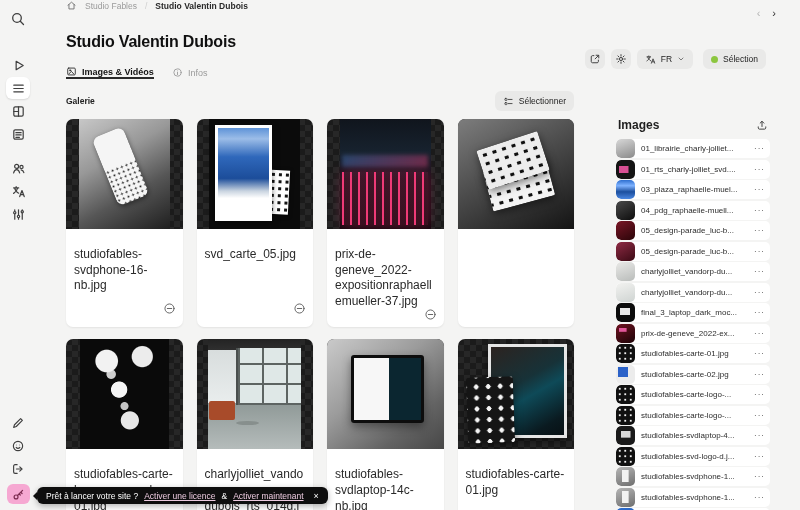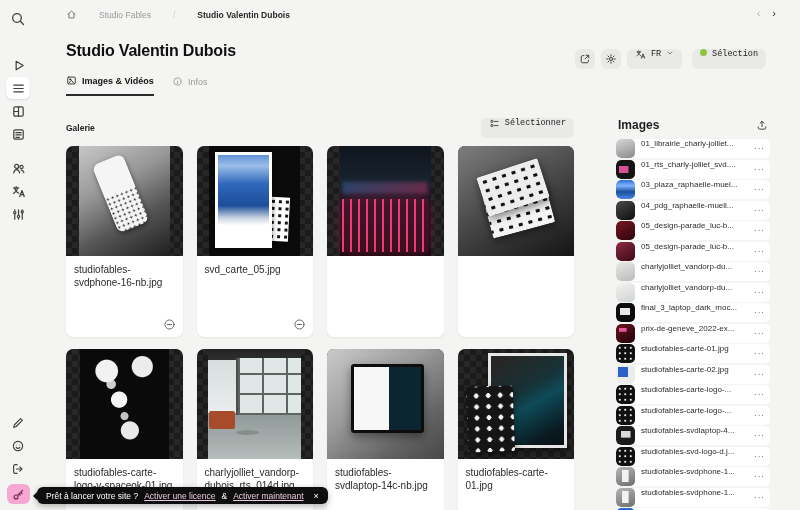--- a/index.html
+++ b/index.html
@@ -19,42 +19,42 @@
   .sb-search{margin-top:8px}
   .sb-group{display:flex;flex-direction:column;align-items:center;gap:1px}
   .g1{margin-top:24px}
   .g2{margin-top:12px}
   .sb-bottom{margin-top:auto;display:flex;flex-direction:column;align-items:center;gap:1px;margin-bottom:6px}
   .key-btn{width:23px;height:20px;border-radius:6px;background:#f6a8d2;display:flex;align-items:center;justify-content:center;margin-top:3px;cursor:pointer}
   .key-btn .ic{stroke:#7c2b50;stroke-width:1.5}
 
   
   .main{position:absolute;left:66px;top:0;width:508px}
-  .crumbs{margin-top:9px;display:flex;align-items:center;gap:22px;font-size:8.5px;color:#9a9a9a}
+  .crumbs{display:flex;align-items:center;gap:8px;font-size:8.5px;color:#9a9a9a}
   .crumbs .sep{color:#cfcfcf}
   .crumbs .cur{color:#2a2a2a;font-weight:700}
   .crumbs .ic{stroke:#6e6e6e}
   .page-title{margin-top:22px;font-size:16px;font-weight:700;letter-spacing:-.2px;color:#101010}
   .tabs{margin-top:15px;display:flex;gap:18px}
-  .tab{display:flex;align-items:center;gap:5px;font-size:9px;padding-bottom:8px;cursor:pointer;color:#9a9a9a}
+  .tab{display:flex;align-items:center;gap:5px;font-size:9px;padding-bottom:0;cursor:pointer;color:#9a9a9a}
   .tab .ic{stroke:#9a9a9a}
   .tab.active{color:#141414;font-weight:700;border-bottom:2px solid #2a2a2a}
   .tab.active .ic{stroke:#2a2a2a}
 
-  .gal-head{margin-top:22px;display:flex;align-items:center;justify-content:space-between}
+  .gal-head{margin-top:12px;display:flex;align-items:center;justify-content:space-between}
   .gal-label{font-size:8.5px;font-weight:700;color:#222}
-  .btn{display:flex;gap:5px;background:#e9e9e8;border:none;border-radius:6px;
-       height:20px;padding:0 8px;font-size:8.5px;color:#222;cursor:pointer;font-family:Liberation Mono, monospace}
+  .btn{display:flex;align-items:center;gap:5px;background:#e9e9e8;border:none;border-radius:6px;
+       height:20px;padding:0 8px;font-size:8.5px;color:#222;cursor:pointer;font-family:Liberation Sans, sans-serif}
   .grid{margin-top:8px;display:grid;grid-template-columns:repeat(4,1fr);gap:12px 14px}
   .card{background:#fff;border-radius:7px;overflow:hidden;box-shadow:0 1px 2px rgba(0,0,0,.07);cursor:pointer}
   .art{position:relative;height:110px;overflow:hidden;
        background:repeating-conic-gradient(#272727 0% 25%,#1b1b1b 0% 50%) 0 0/12px 12px}
   .art::before,.art::after{content:"";position:absolute}
   .art i{position:absolute;display:none}
-  .cap{position:relative;min-height:56px;padding:7px 8px 18px;font-size:10px;line-height:1.3;color:#2a2a2a;word-break:break-word}
+  .cap{position:relative;min-height:56px;padding:18px 8px 18px;font-size:12px;line-height:1.3;color:#2a2a2a;word-break:break-word}
   .minus{position:absolute;right:7px;bottom:6px;width:13px;height:13px;border:none;background:transparent;padding:0;cursor:pointer}
   .minus .ic{stroke:#555;stroke-width:1.1}
 
   
   .art-phone::before{left:11%;right:11%;top:0;bottom:0;background:linear-gradient(150deg,#c7c7c7 0%,#989898 35%,#565656 65%,#1f1f1f 100%)}
   .art-phone::after{left:33%;top:10%;width:28%;height:66%;border-radius:7px;transform:rotate(-22deg);
       box-shadow:0 2px 5px rgba(0,0,0,.45);background:#f5f5f5;
       background-image:linear-gradient(#f5f5f5 0 48%,rgba(245,245,245,0) 48%),radial-gradient(#1c1c1c .9px,transparent 1.1px);
       background-size:100% 100%,5px 5px}
   .art-poster::before{left:11%;right:11%;top:0;bottom:0;background:#0b0b0b}
@@ -106,21 +106,21 @@
   .icon-btn{width:20px;height:20px;display:flex;align-items:center;justify-content:center;background:#e9e9e8;border:none;border-radius:6px;cursor:pointer;padding:0}
   .sel-btn{margin-left:4px}
   .dot{width:7px;height:7px;border-radius:50%;background:#8cc63f}
 
   
   .panel{position:absolute;left:616px;top:118px;width:154px;z-index:10}
   .panel-head{display:flex;align-items:center;justify-content:space-between;padding:0 2px 0 2px}
   .panel-title{font-size:12px;font-weight:700;color:#1f1f1f}
   .upload{border:none;background:transparent;padding:0;cursor:pointer}
   .rows{margin-top:7px;display:flex;flex-direction:column;gap:1.5px}
-  .row{height:19px;background:#fff;border-radius:5px;display:flex;overflow:hidden;cursor:pointer}
+  .row{height:19px;background:#fff;border-radius:5px;display:flex;align-items:center;overflow:hidden;cursor:pointer}
   .thumb{width:19px;height:19px;flex:none;border-radius:5px}
   .row-name{font-size:8px;color:#2c2c2c;padding-left:6px;white-space:nowrap;overflow:hidden;flex:1}
   .row-menu{border:none;background:transparent;color:#5a5a5a;font-size:8px;letter-spacing:1px;padding:0 5px 0 2px;cursor:pointer;font-family:inherit}
 
   
   .th-librairie{background:linear-gradient(160deg,#d8d8d8,#8a8a8a)}
   .th-rts{background:linear-gradient(#d84f93,#d84f93) 35% 55%/50% 38% no-repeat,#141414}
   .th-plaza{background:linear-gradient(180deg,#2e6fd0 0%,#7fb3ff 30%,#1c4f9e 62%,#4a86e0 100%)}
   .th-pdg{background:linear-gradient(150deg,#4a4a4a,#0d0d0d)}
   .th-design1{background:linear-gradient(150deg,#7a1626,#2a0509)}
@@ -387,20 +387,31 @@
               </svg>
         </span>
       </button>
     </div>
   </div>
 
   <div class="card">
     <div class="art art-neon">
           <i class="a"></i>
         </div>
+    <div class="cap">
+      <span>prix-de-geneve_2022-expositionraphaellemueller-37.jpg</span>
+      <button class="minus">
+        <span>
+          <svg class="ic" width="13" height="13" viewBox="0 0 16 16">
+                <circle cx="8" cy="8" r="5.6"></circle>
+                <line x1="5.3" y1="8" x2="10.7" y2="8"></line>
+              </svg>
+        </span>
+      </button>
+    </div>
   </div>
 
   <div class="card">
     <div class="art art-cards">
           <i class="a"></i>
         </div>
   </div>
 
   <div class="card">
     <div class="art art-blobs"></div>

